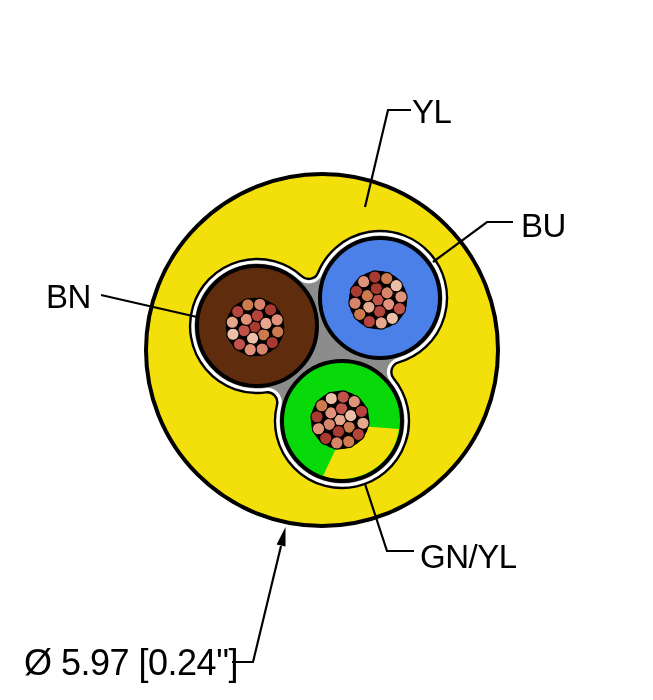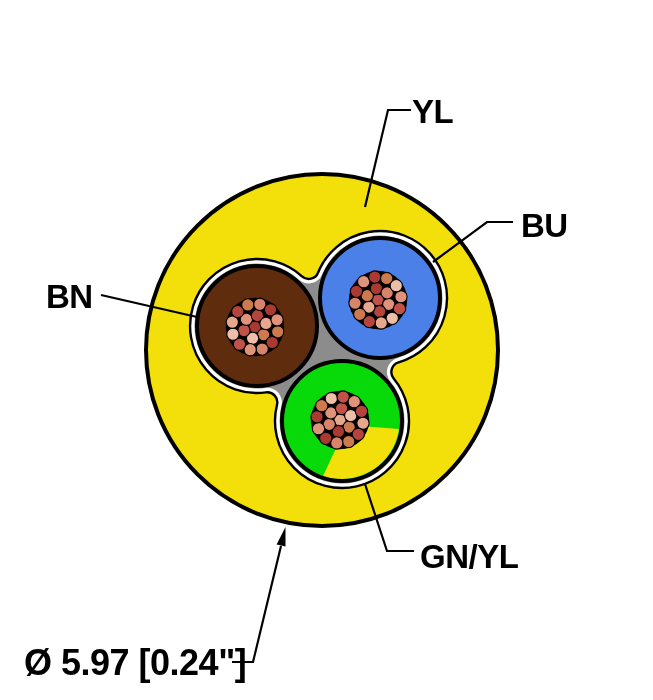--- a/index.html
+++ b/index.html
@@ -7,21 +7,20 @@
     padding: 0;
     background: #ffffff;
   }
   .stage {
     position: relative;
     width: 653px;
     height: 700px;
     background: #ffffff;
     overflow: hidden;
     font-family: "Liberation Sans", sans-serif;
-    font-weight: bold;
   }
   svg { display: block; }
   .lbl {
     font-family: "Liberation Sans", sans-serif;
     font-size: 33px;
     letter-spacing: -0.5px;
     fill: #000000;
   }
   .dim {
     font-family: "Liberation Sans", sans-serif;

